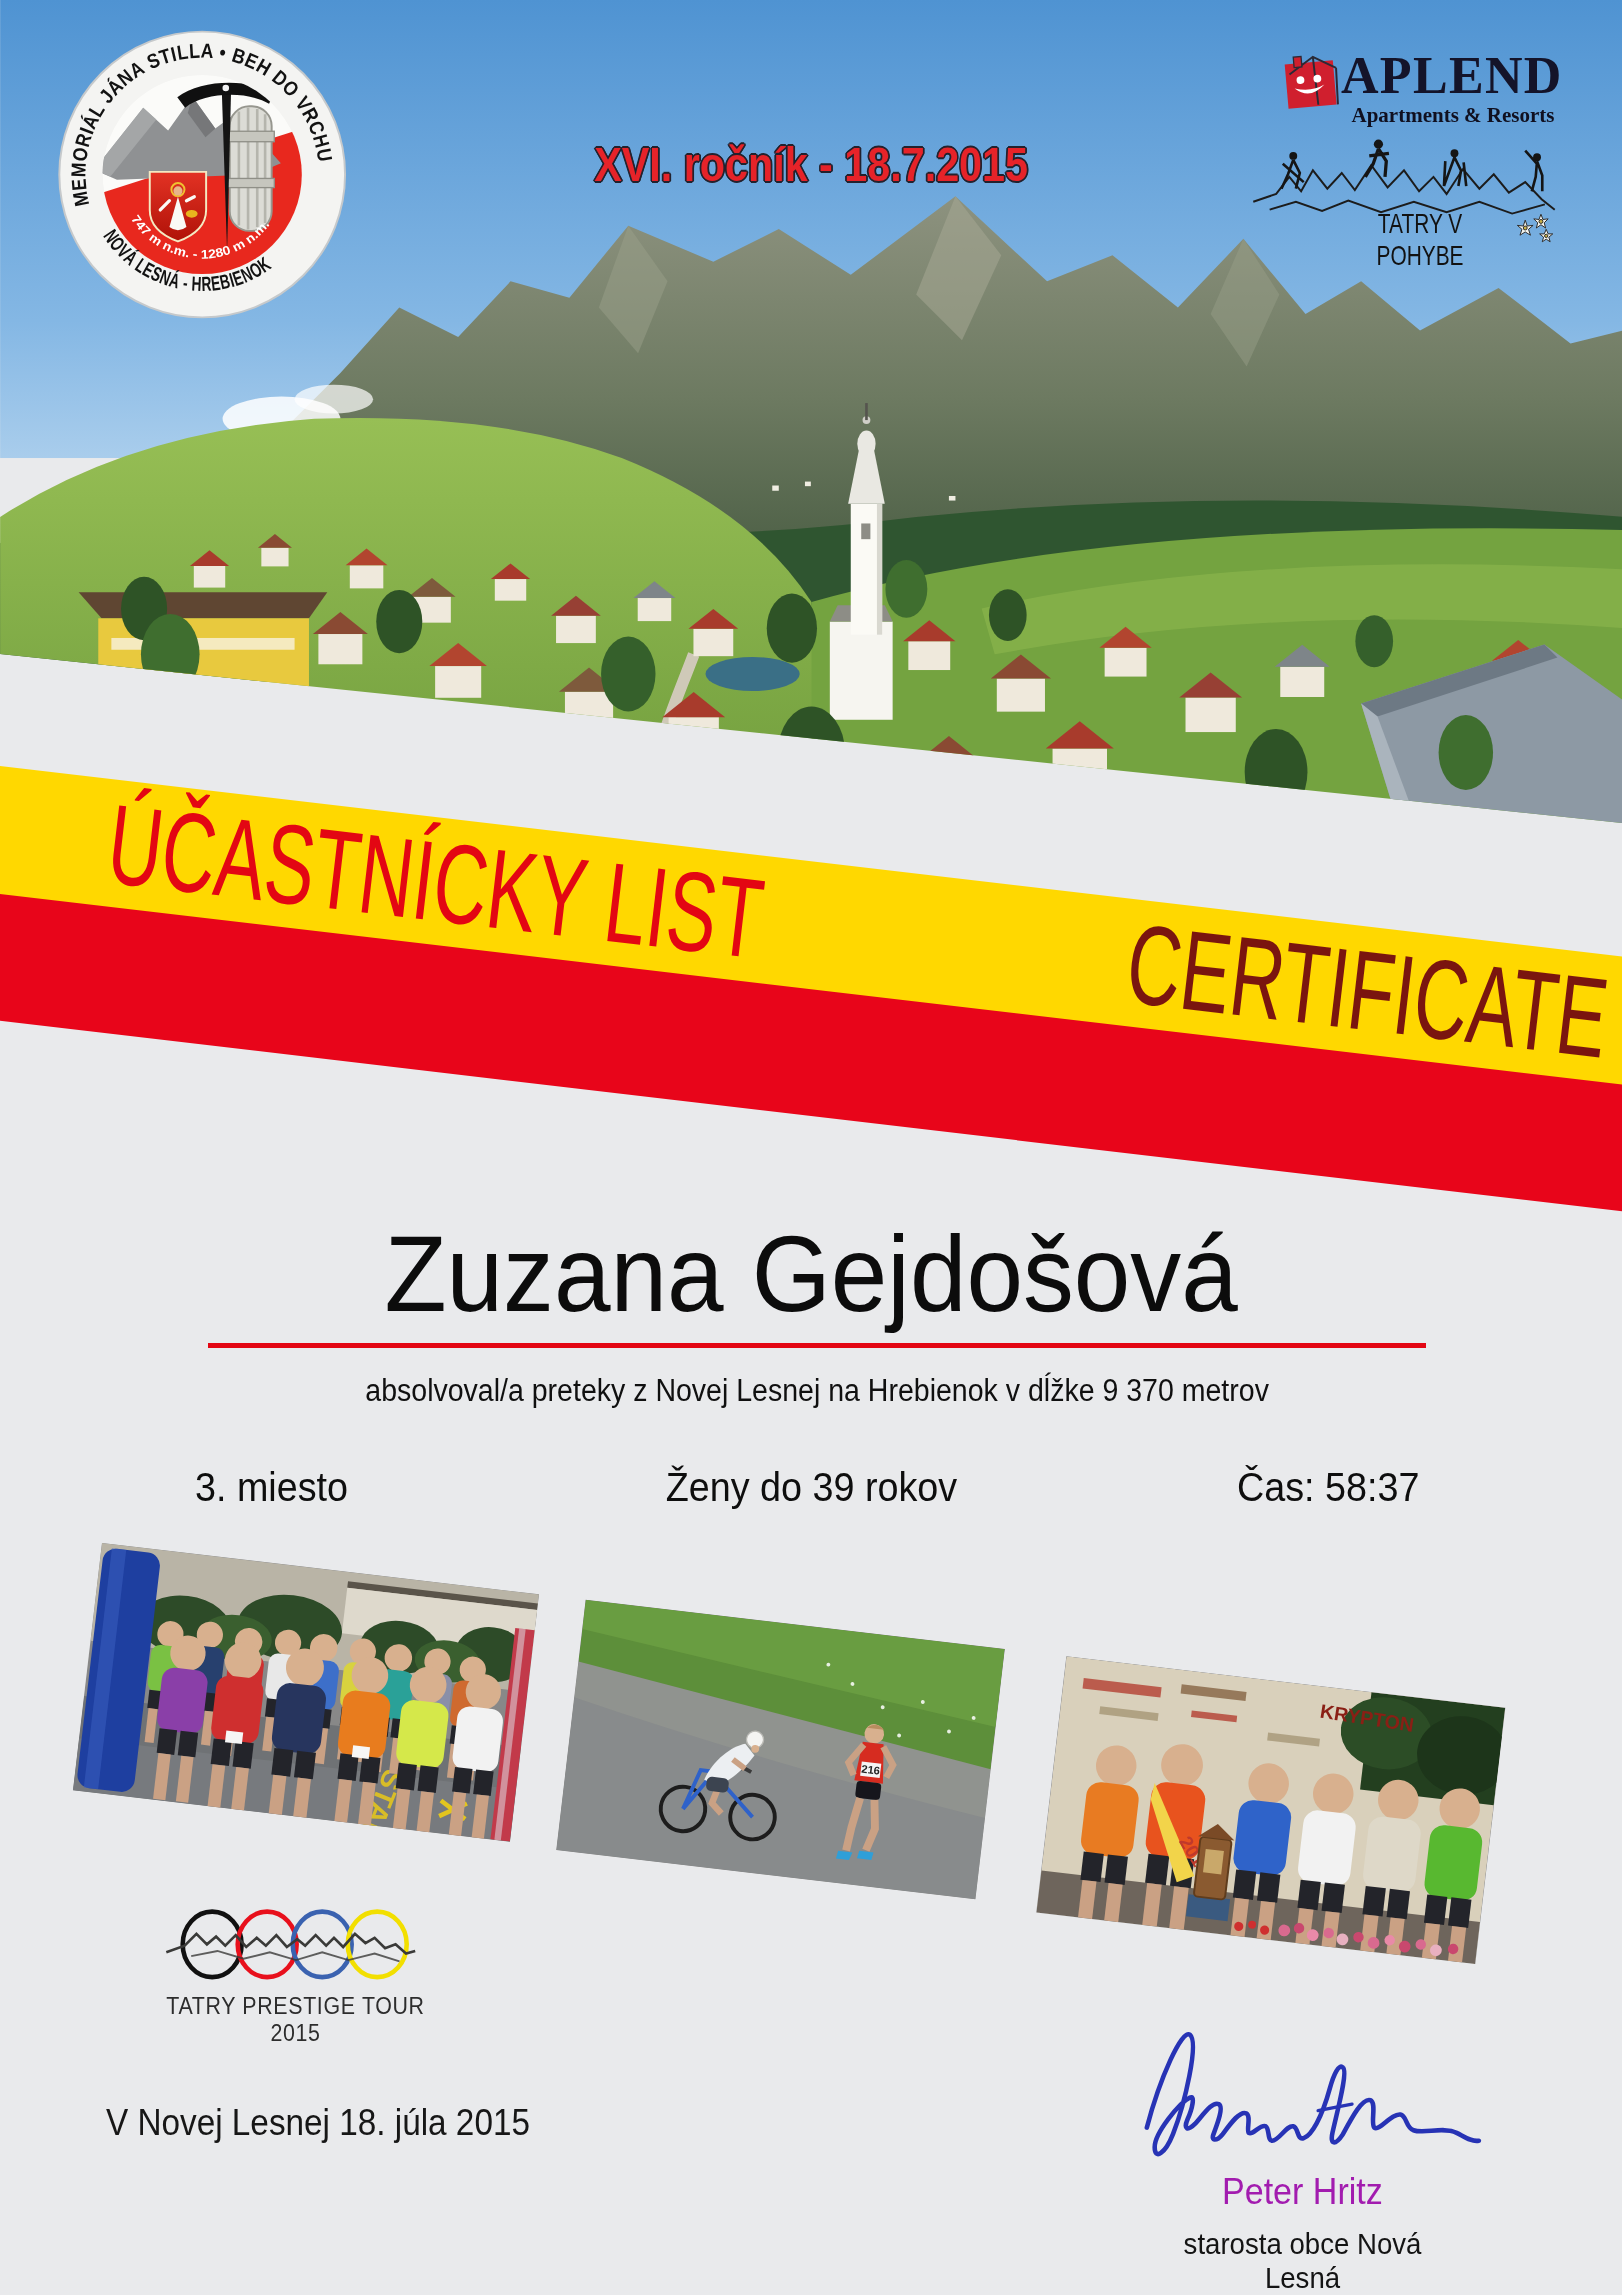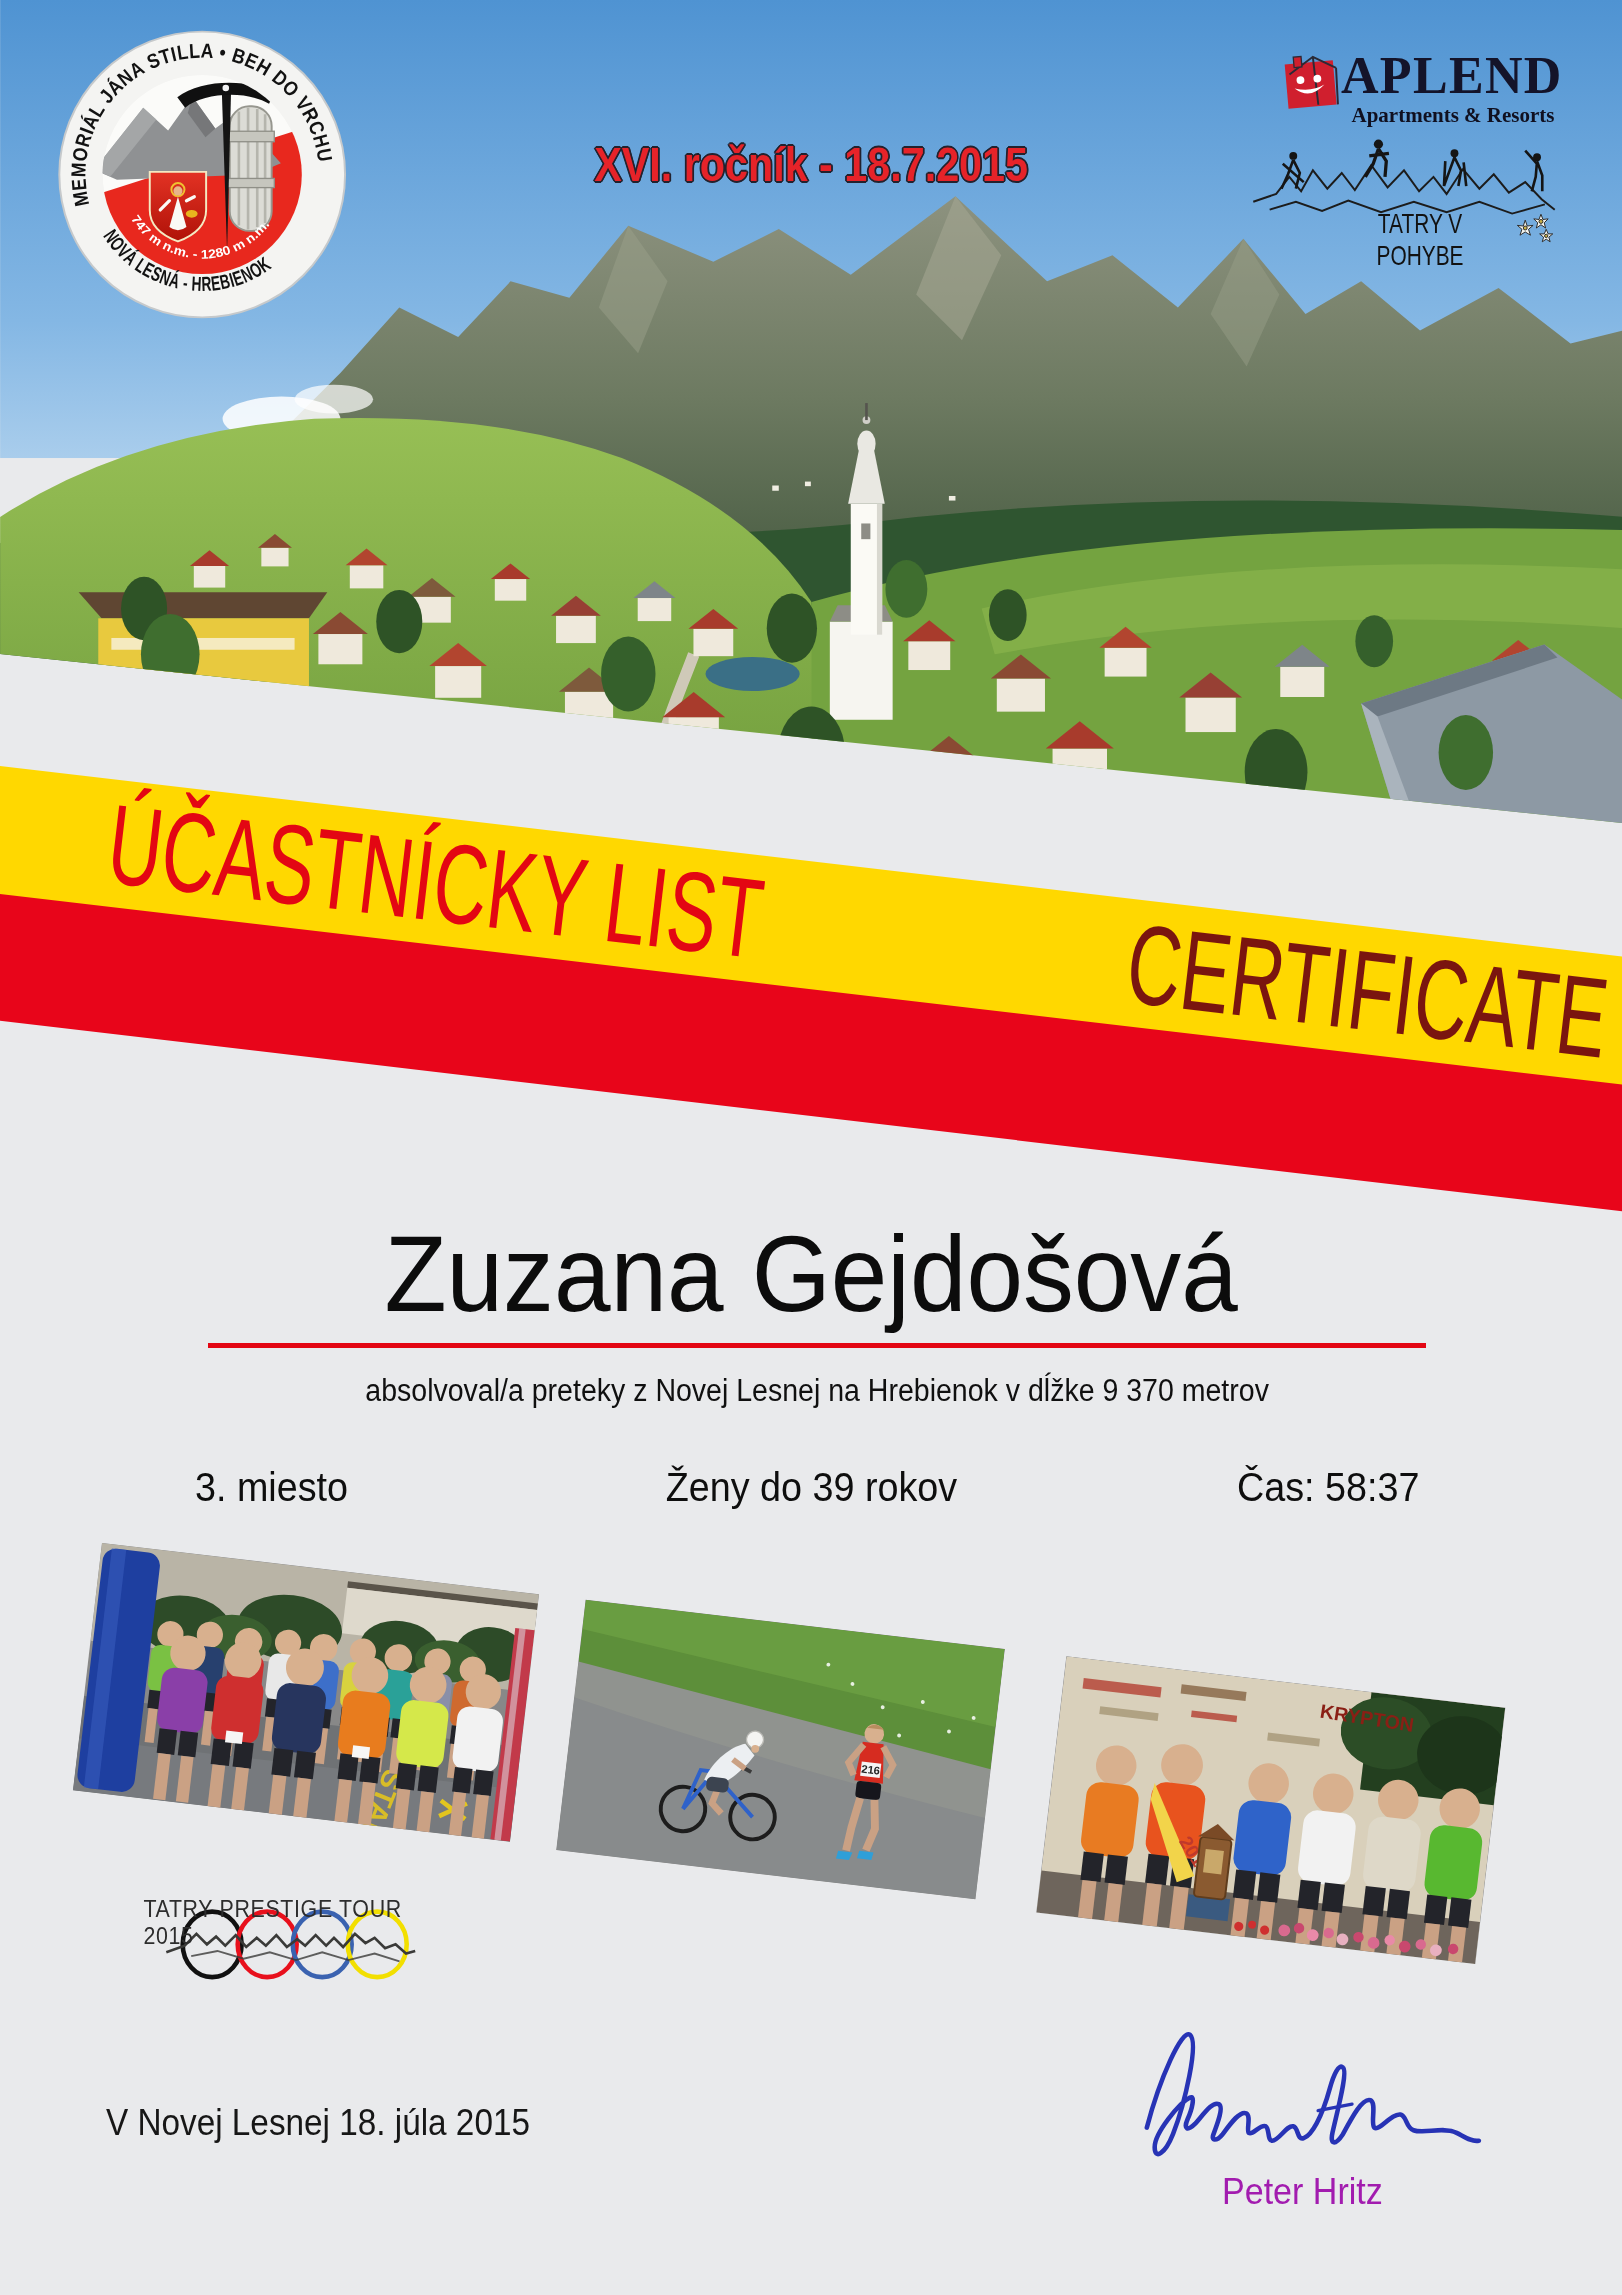--- a/index.html
+++ b/index.html
@@ -37,21 +37,21 @@
   .stats{top:1464px;font-size:41px;color:#0e0e0e;}
   .statL{left:195px;top:1464px;font-size:41px;color:#0e0e0e;}
   .statR{right:188px;top:1464px;font-size:41px;color:#0e0e0e;}
 
   
   .photorow{left:102px;top:1543px;width:1459px;height:275px;transform-origin:0 0;transform:rotate(6.7deg);}
   .ph{position:absolute;top:0;overflow:hidden;background:#888;}
   .ph svg{display:block;}
 
   
-  .tourLabel{left:132px;top:1896px;width:327px;text-align:left;font-size:23px;color:#2d2d2d;letter-spacing:0.7px;}
+  .tourLabel{left:132px;top:1993px;width:327px;text-align:center;font-size:23px;color:#2d2d2d;letter-spacing:0.7px;}
   .dateTxt{left:106px;top:2102px;font-size:37px;color:#171717;}
   .signName{left:1139px;top:2171px;width:327px;text-align:center;font-size:37px;color:#a21caf;}
   .signTitle{left:1139px;top:2227px;width:327px;text-align:center;font-size:30px;color:#141414;}
 </style>
 </head>
 <body>
 
 <div class="page">
 
   <div class="abs" style="left:0;top:0;width:1623px;height:831px;
@@ -481,15 +481,18 @@
 
   <div class="abs" style="left:1122px;top:2006px;width:366px;height:157px;">
     <svg width="366" height="157" viewBox="0 0 560 240">
       <path d="M38,186 C58,110 92,34 104,44 C118,56 96,150 78,196 C66,226 50,236 50,216 C50,194 88,148 104,140 C112,136 108,156 100,174 C94,188 100,192 112,180 C126,164 138,146 148,150 C156,154 146,180 140,196 C136,206 144,208 154,196 C166,180 180,160 190,164 C198,168 190,190 194,194 C200,198 212,180 220,184 C226,188 222,206 230,206 C240,206 252,182 262,184 C270,186 268,206 278,202 C290,198 306,170 318,126 C324,104 332,88 338,94 C346,100 330,158 322,194 C318,212 326,214 338,196 C352,170 368,140 380,144 C390,148 380,180 386,186 C394,192 412,164 426,166 C436,168 434,186 446,190 C462,196 492,184 512,194 C524,200 534,208 546,206" fill="none" stroke="#2733b5" stroke-width="7" stroke-linecap="round"></path>
       <path d="M300,160 L352,150" stroke="#2733b5" stroke-width="5" stroke-linecap="round"></path>
     </svg>
   </div>
   <div class="abs signName">
     <span class="condW" style="transform:scaleX(.92);">Peter Hritz</span>
   </div>
+  <div class="abs signTitle">
+    <span class="condW" style="transform:scaleX(.92);">starosta obce Nová Lesná</span>
+  </div>
 
 </div>
 
 
 </body></html>

